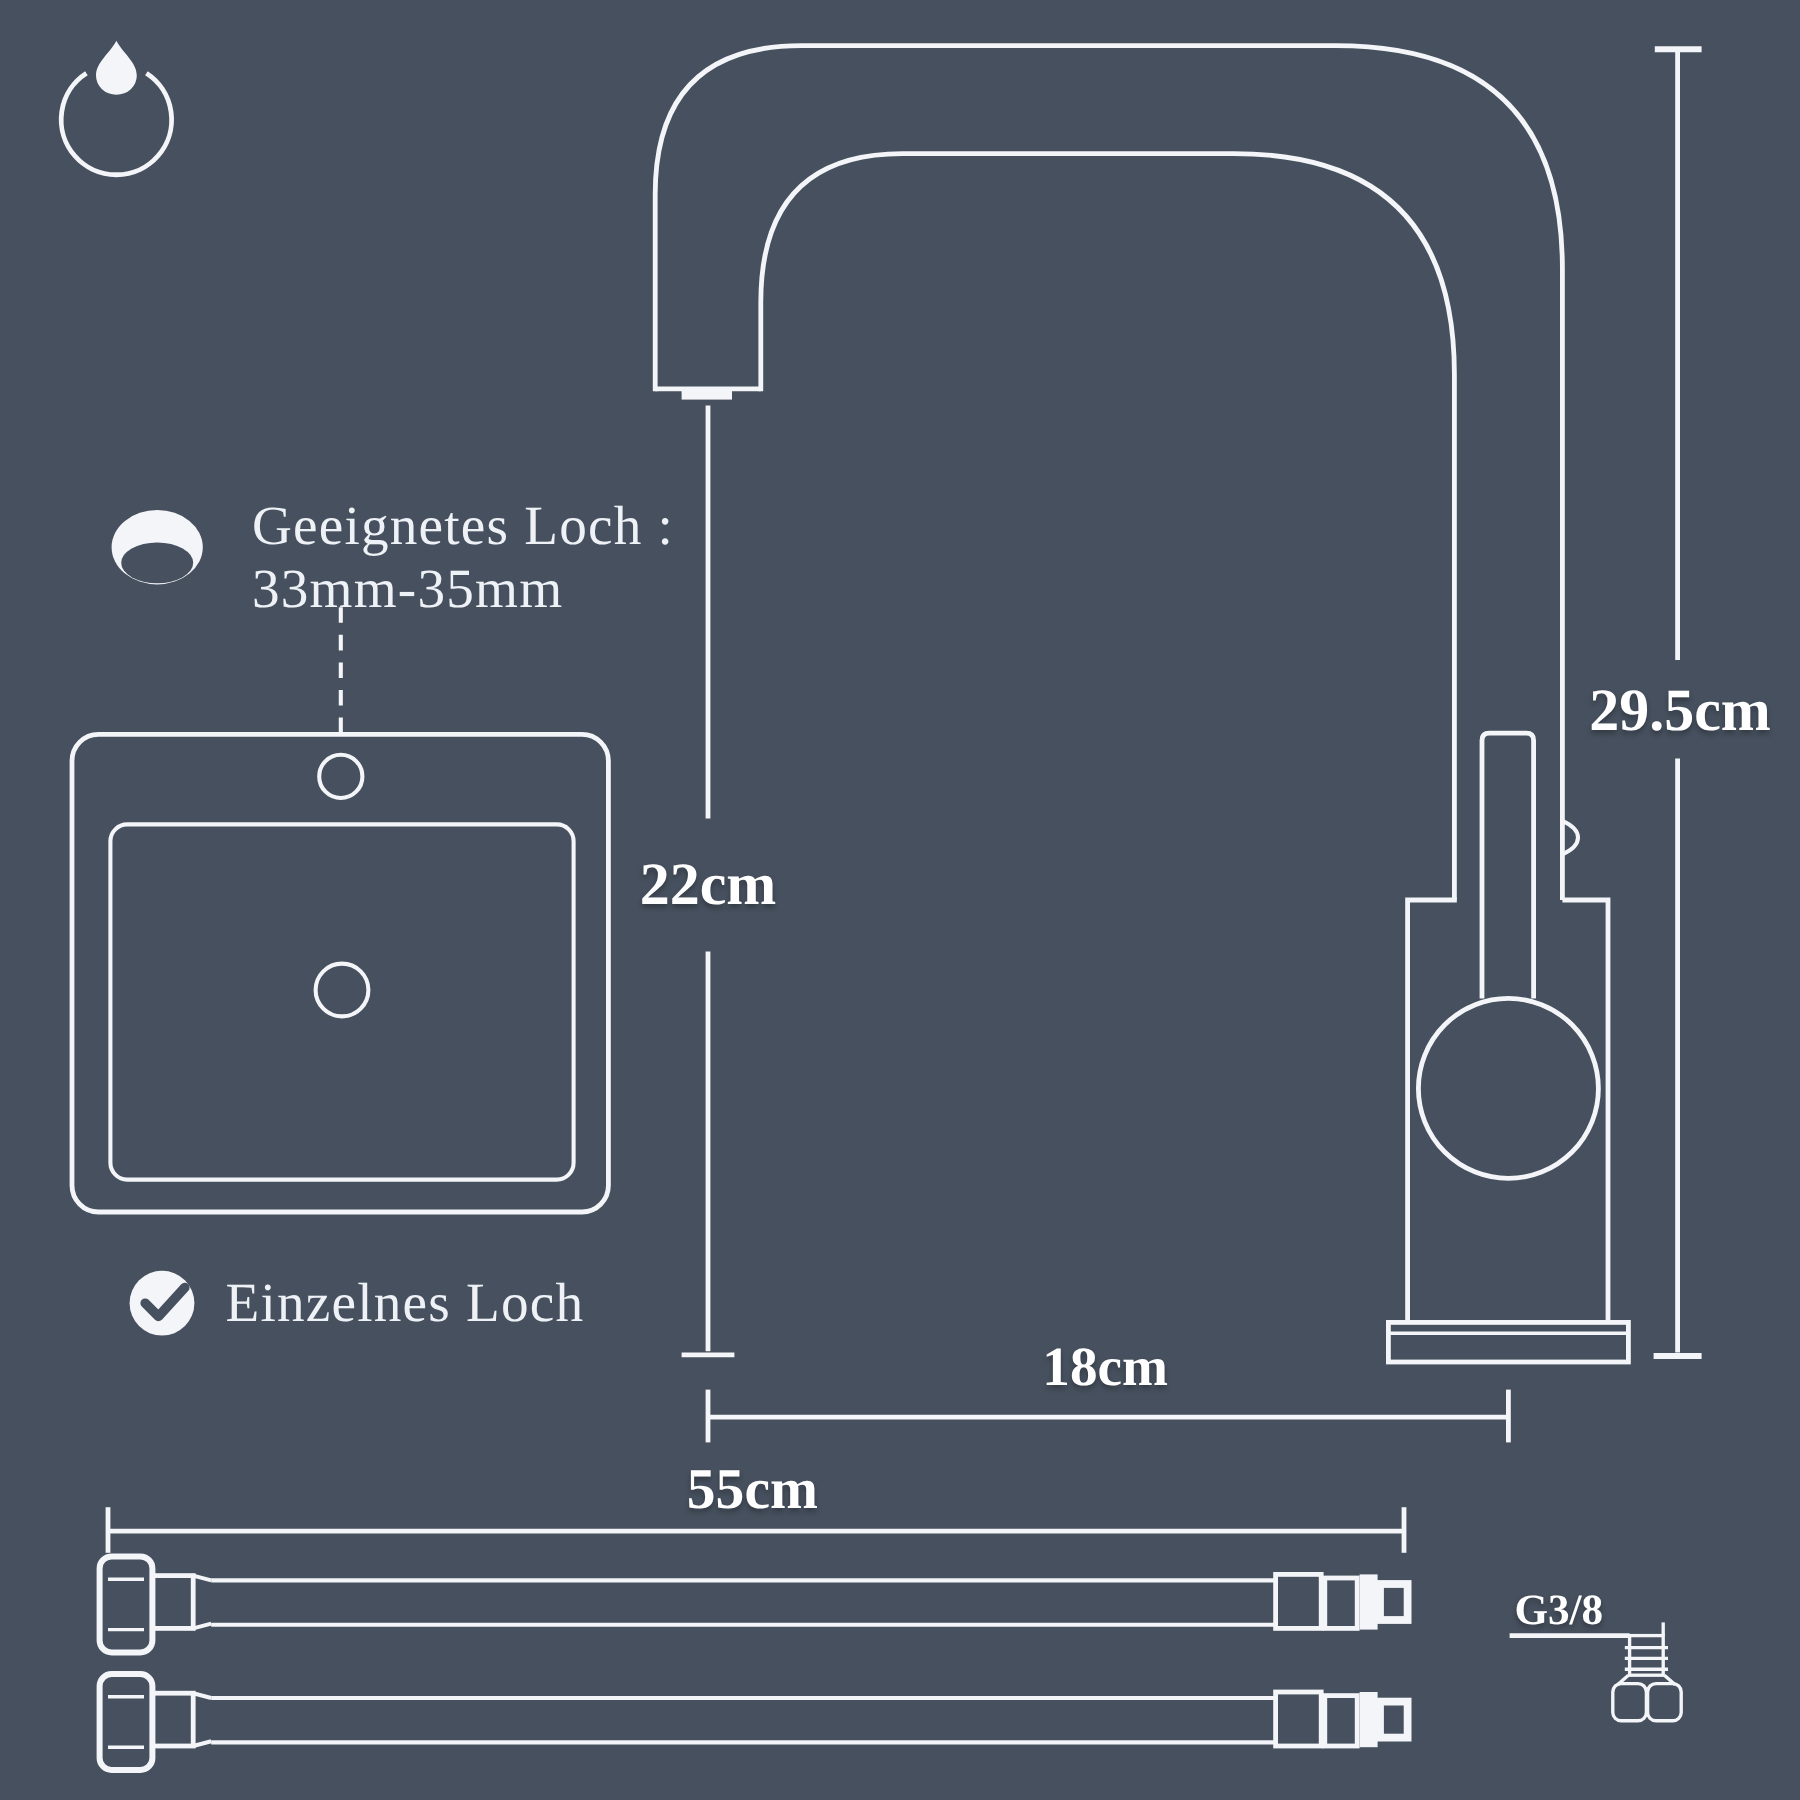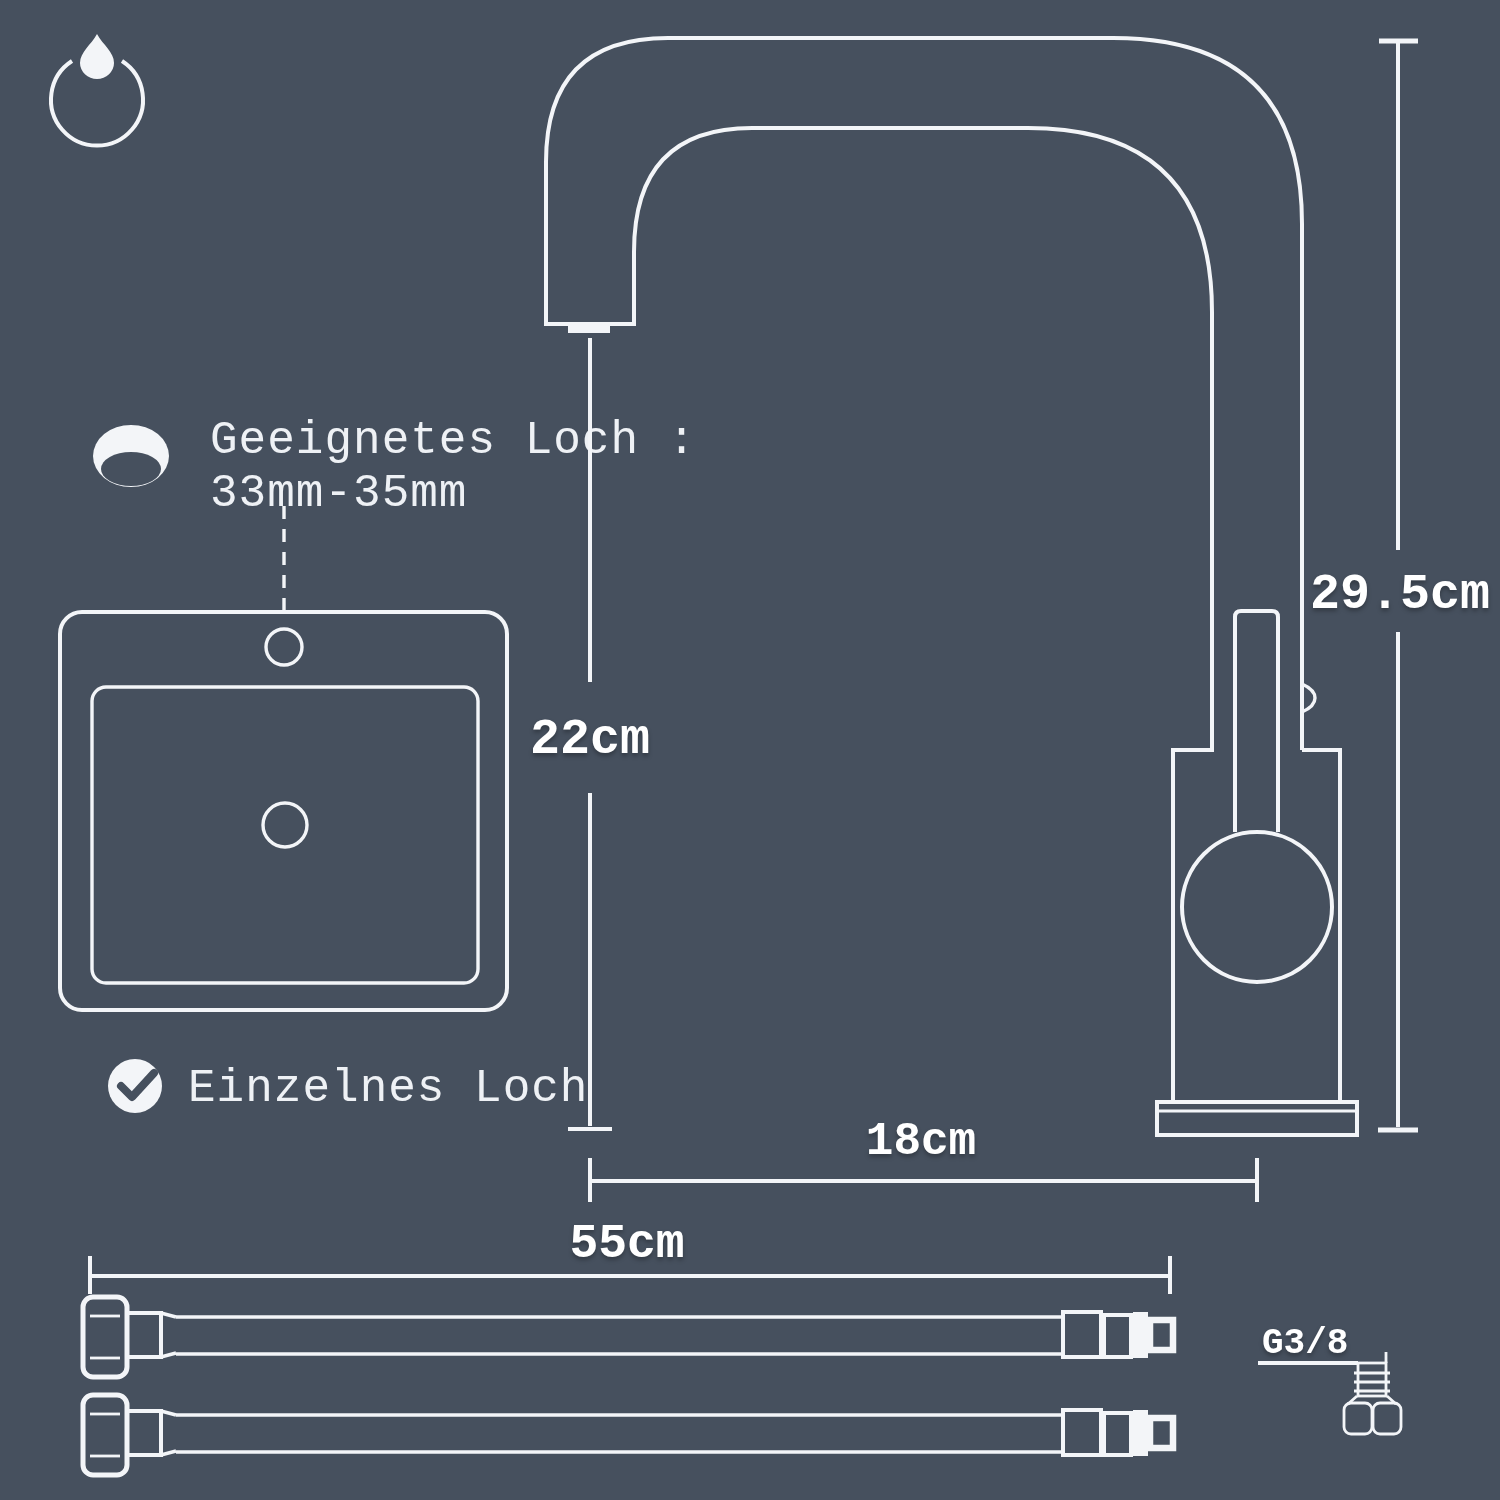--- a/index.html
+++ b/index.html
@@ -1,17 +1,17 @@
 <!DOCTYPE html>
 <html><head>
 <meta charset="utf-8">
 <style>
   html,body{margin:0;padding:0;background:#46505e;}
   .stage{width:1500px;height:1500px;position:relative;background:#46505e;overflow:hidden;
-         font-family:Liberation Mono, monospace;}
+         font-family:Liberation Serif, serif;}
   svg{display:block;}
   .ln{stroke:#f3f5f8;fill:none;stroke-width:4;stroke-linecap:butt;}
   .ln35{stroke:#f3f5f8;fill:none;stroke-width:3.4;}
   .ln3{stroke:#f3f5f8;fill:none;stroke-width:2.8;}
   .ln5{stroke:#f3f5f8;fill:none;stroke-width:5;}
   .ln6{stroke:#f3f5f8;fill:none;stroke-width:6.5;}
   .wfill{fill:#f3f5f8;stroke:none;}
   .dash{stroke:#f3f5f8;fill:none;stroke-width:3.4;stroke-dasharray:13 10;}
   .txt-light{fill:#eef1f5;font-size:46px;font-weight:300;letter-spacing:1px;}
   .txt-dim{fill:#ffffff;font-weight:bold;filter:drop-shadow(0 3px 2px rgba(0,0,0,0.28));}

